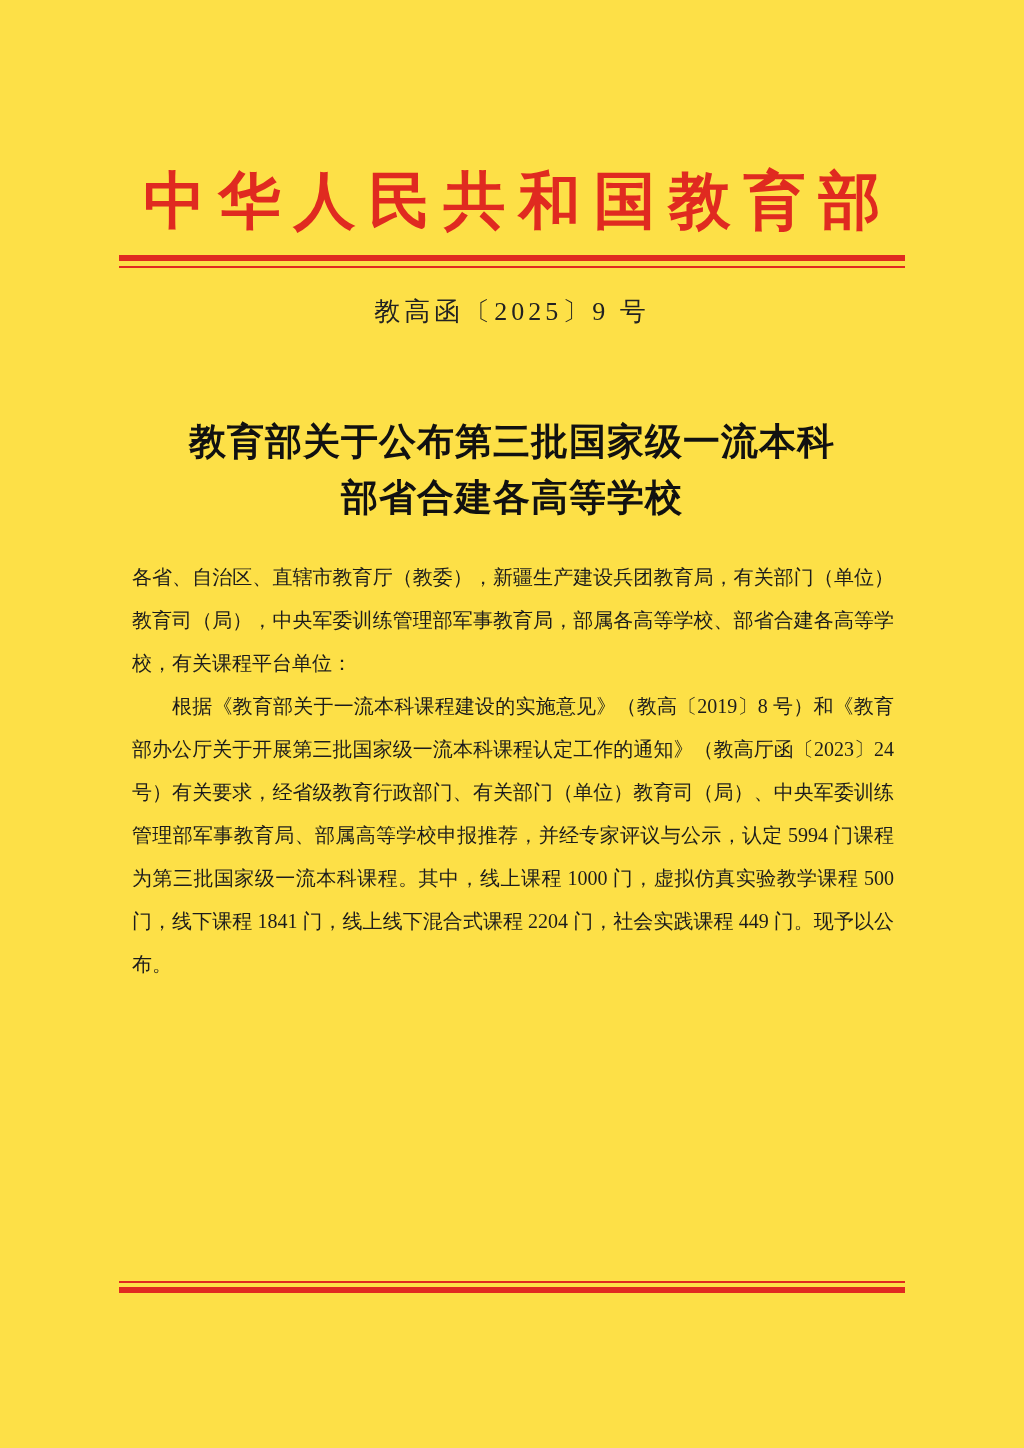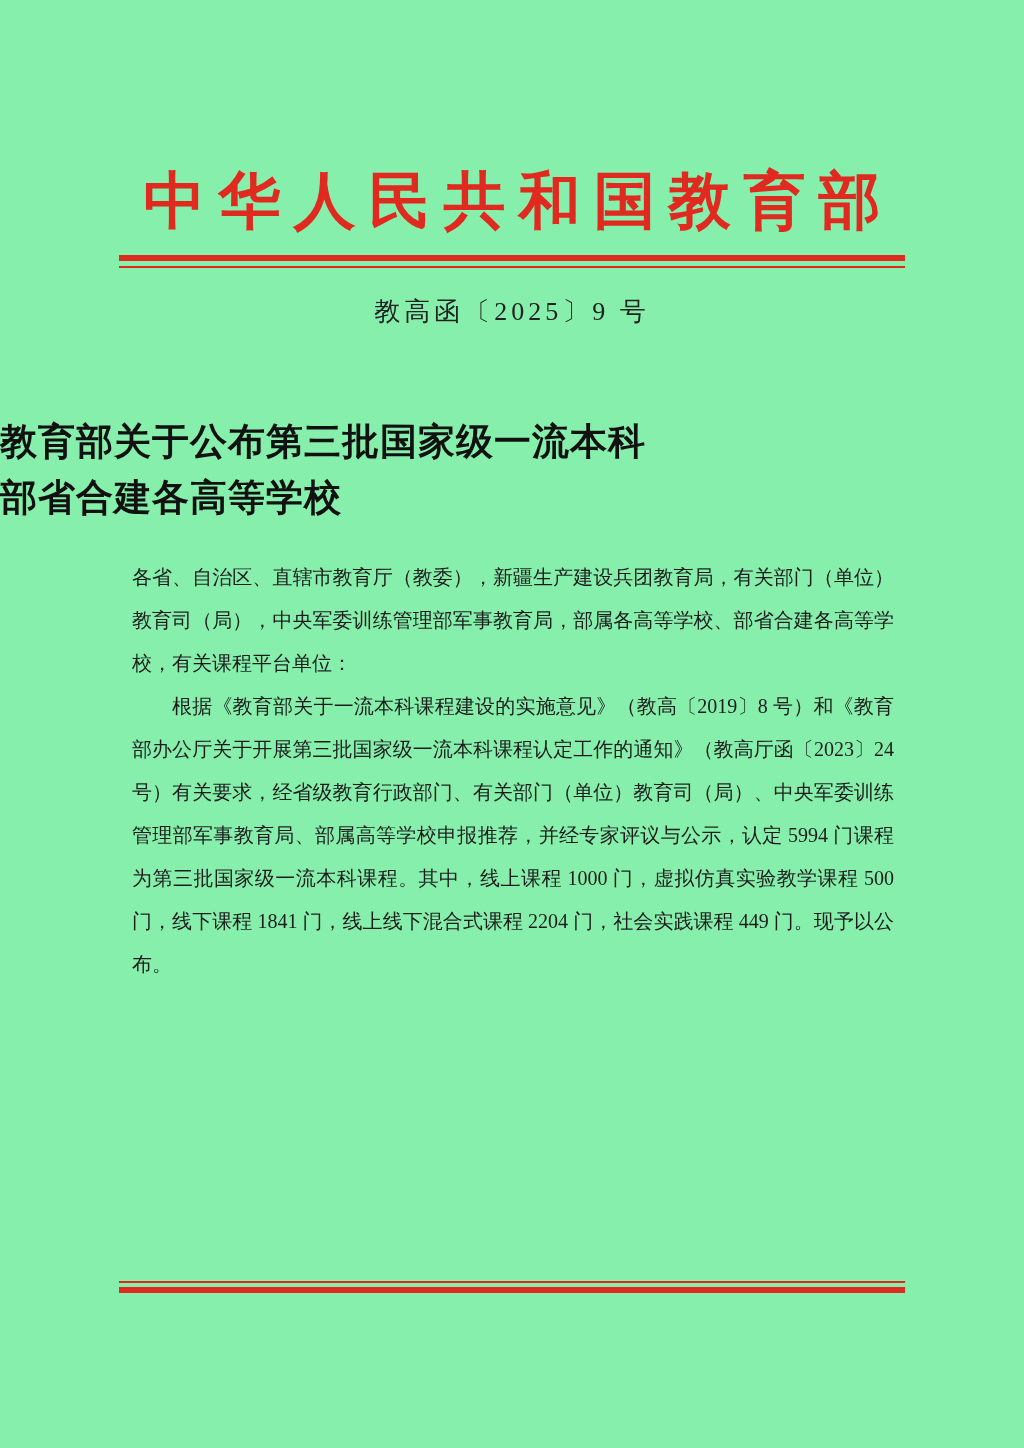--- a/index.html
+++ b/index.html
@@ -4,21 +4,21 @@
 <style>
   html, body {
     margin: 0;
     padding: 0;
     background: #ffffff;
   }
   .page {
     position: relative;
     width: 1024px;
     height: 1448px;
-    background: #86efac;
+    background: #fde047;
     overflow: hidden;
     font-family: "Liberation Serif", "DejaVu Serif", serif;
   }
 
   
   .letterhead {
     position: absolute;
     top: 158px;
     left: 0;
     width: 100%;
@@ -62,21 +62,21 @@
     line-height: 40px;
   }
 
   
   .doc-title {
     position: absolute;
     top: 414px;
     left: 0;
     width: 100%;
     margin: 0;
-    text-align: left;
+    text-align: center;
     font-size: 37px;
     font-weight: bold;
     color: #111111;
     line-height: 56px;
     letter-spacing: 1px;
   }
 
   
   .doc-body {
     position: absolute;

